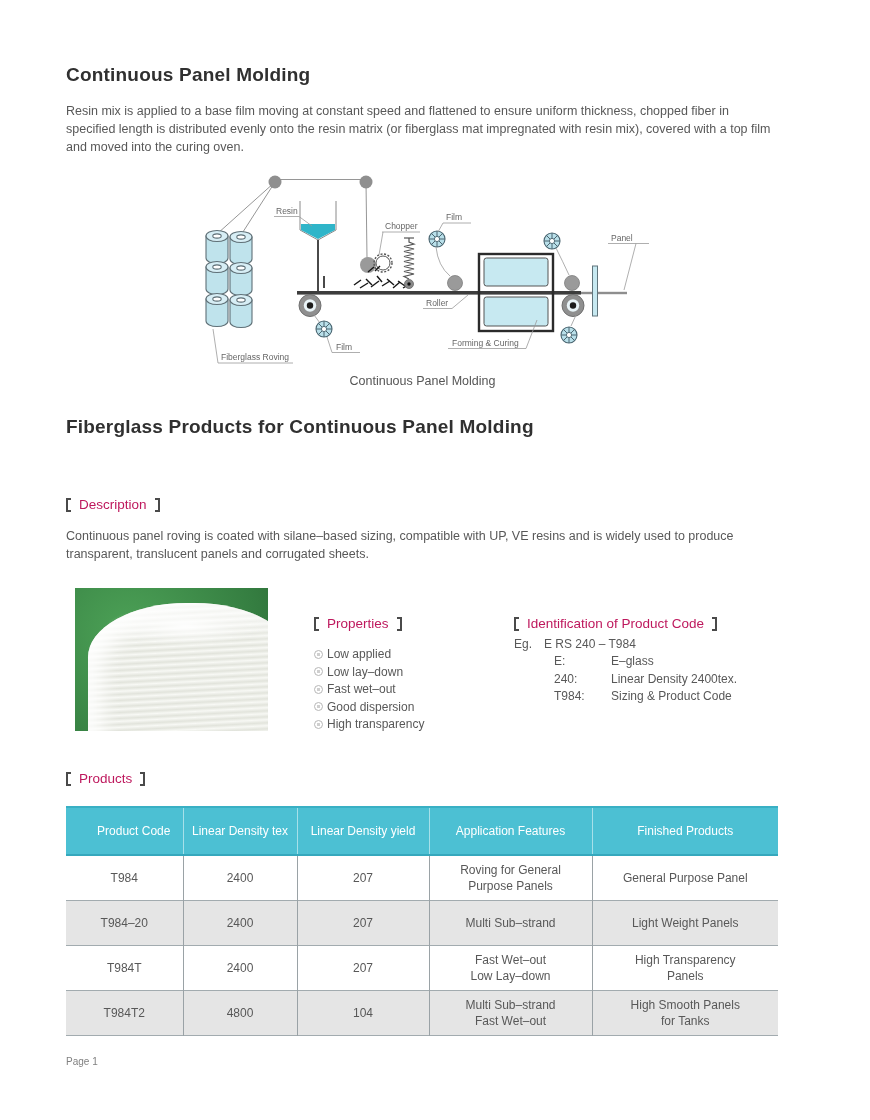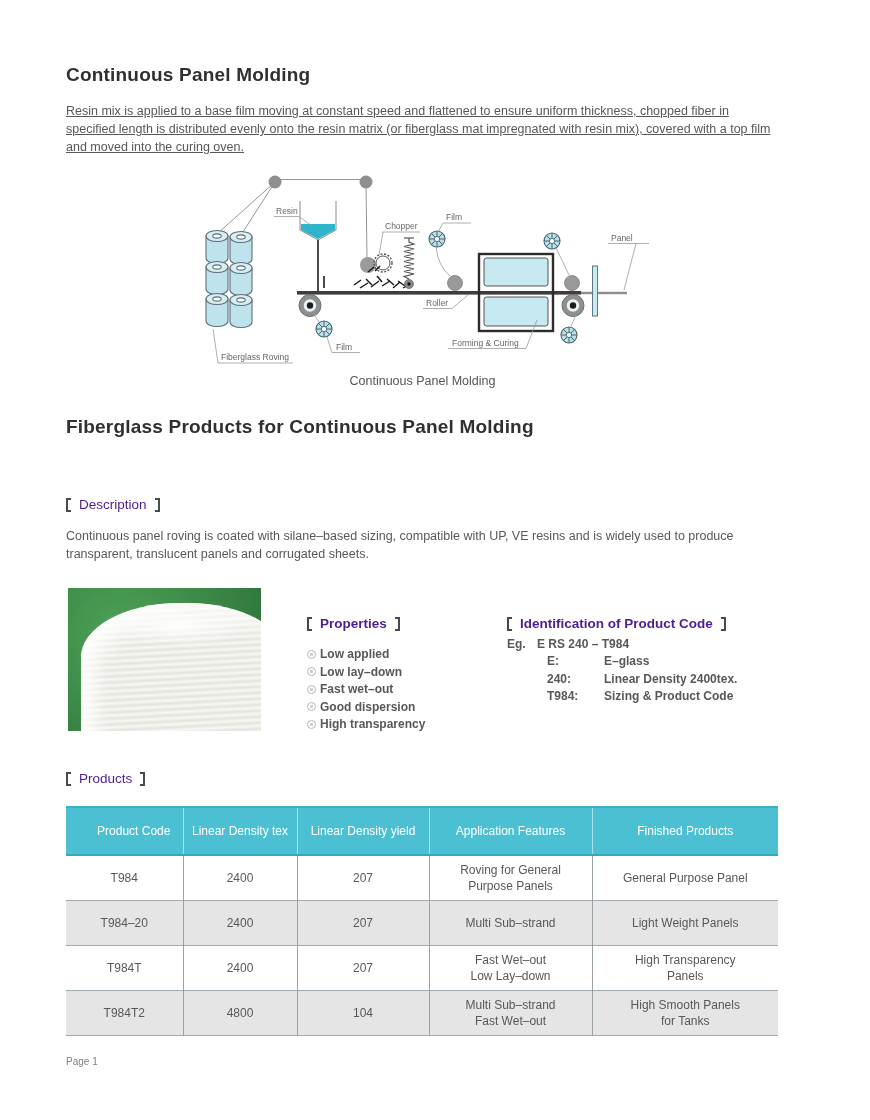--- a/index.html
+++ b/index.html
@@ -6,32 +6,32 @@
   body{
     width:870px;height:1120px;background:#ffffff;position:relative;overflow:hidden;
     font-family:"Liberation Sans", sans-serif;color:#555;
   }
   .content{position:absolute;left:66px;top:0;width:712px;height:1120px;}
   .abs{position:absolute;}
 
   h1.doc-title, h2.section-title{
     margin:0;font-size:19px;font-weight:bold;color:#303030;letter-spacing:.2px;
   }
-  .intro{font-size:12.5px;line-height:18px;color:#585858;text-decoration:underline;}
+  .intro{font-size:12.5px;line-height:18px;color:#585858;}
 
   
   .diagram-wrap{left:114px;top:168px;width:485px;}
   .diagram-caption{left:114px;top:374px;width:485px;text-align:center;font-size:12.5px;color:#555;}
   svg text{font:8.5px "Liberation Sans", sans-serif;fill:#666;}
   .lead{stroke:#9a9a9a;stroke-width:.8;fill:none;}
 
   h3.sub-title{margin:0;font-size:17px;font-weight:bold;color:#29a9bc;}
 
   
-  .bh{display:inline-flex;align-items:center;gap:8px;font-size:13.5px;color:#4c1d95;text-align:center;}
+  .bh{display:inline-flex;align-items:center;gap:8px;font-size:13.5px;color:#be185d;text-align:center;}
   .bh::before,.bh::after{content:"";width:5px;height:14px;border:2.5px solid #4a4a4a;box-sizing:border-box;}
   .bh::before{border-right:0;}
   .bh::after{border-left:0;}
 
   .desc-text{font-size:12.5px;line-height:18px;color:#585858;}
 
   
   .photo{left:0;top:0;width:193px;height:143px;overflow:hidden;
     background:radial-gradient(circle at 28% 32%, #4da257, #357e41 75%, #2e6f39);}
   .roving-body{position:absolute;left:13px;top:15px;width:205px;height:160px;
@@ -267,21 +267,21 @@
 
   <div class="diagram-caption abs">Continuous Panel Molding</div>
 
   <h2 class="section-title abs" style="left:0;top:416px;">Fiberglass Products for Continuous Panel Molding</h2>
 
   <div class="bh abs" style="left:0;top:497px;">
       <span>Description</span>
     </div>
   <p class="desc-text abs" style="left:0;top:527px;width:712px;margin:0;">Continuous panel roving is coated with silane–based sizing, compatible with UP, VE resins and is widely used to produce transparent, translucent panels and corrugated sheets.</p>
 
-  <div class="abs" style="left:2px;top:588px;width:712px;height:160px;font-weight:bold;">
+  <div class="abs" style="left:9px;top:588px;width:712px;height:160px;">
     <div class="photo abs">
       <div class="roving-body"></div>
       <div class="roving-hl"></div>
     </div>
 
     <div class="abs" style="left:239px;top:28px;width:180px;">
       <div class="bh">
           <span>Properties</span>
         </div>
       <ul class="prop-list">

